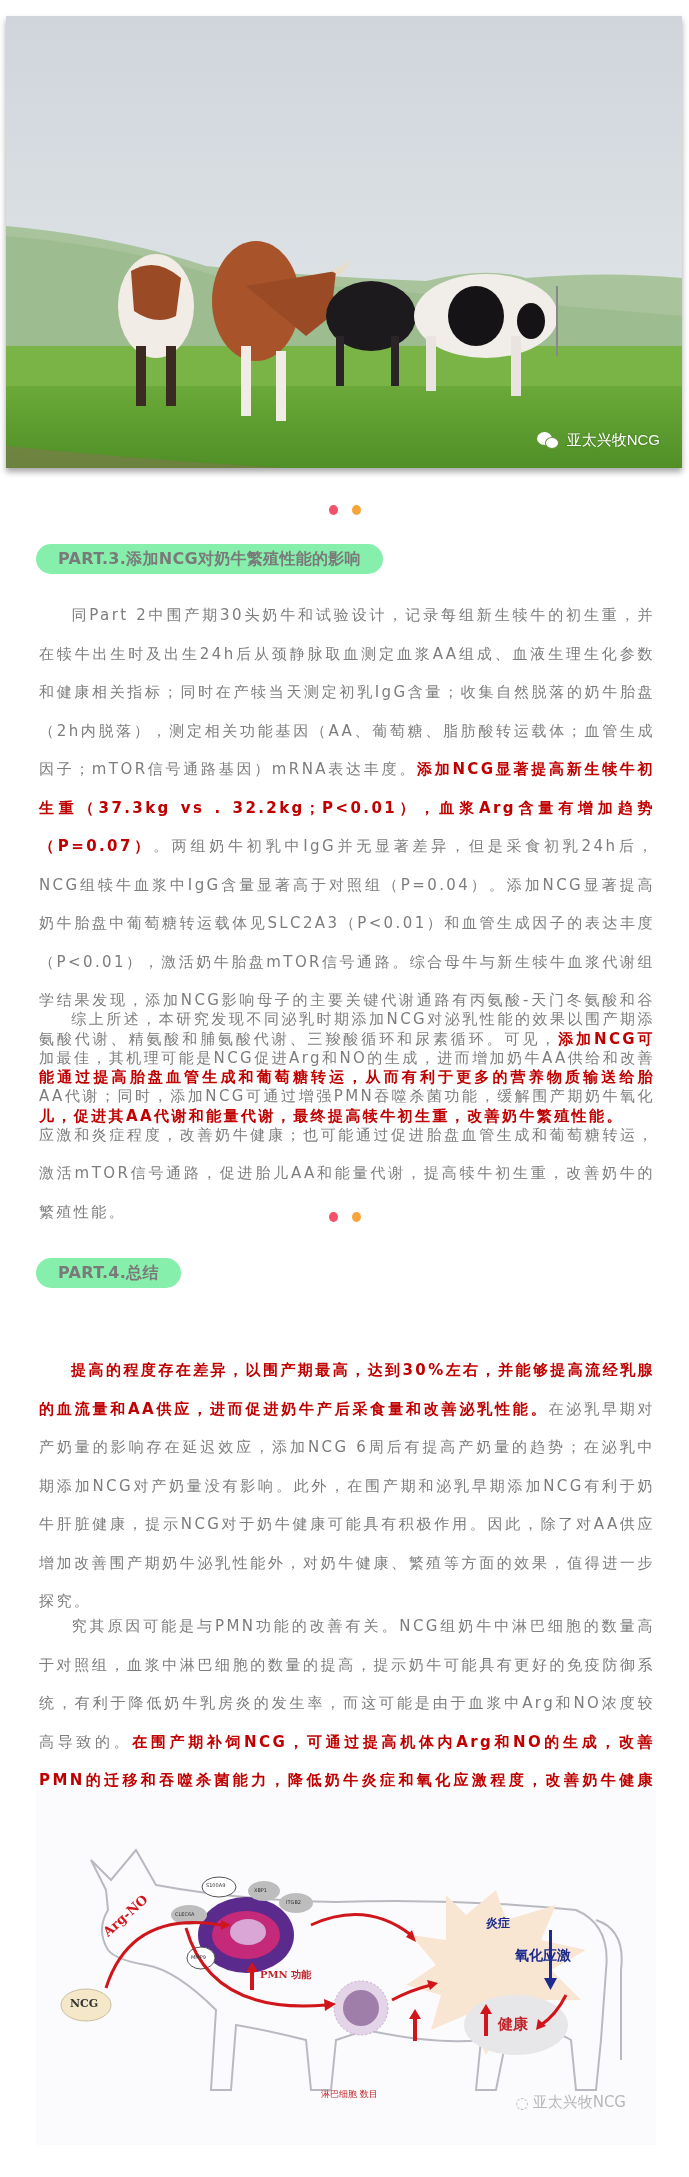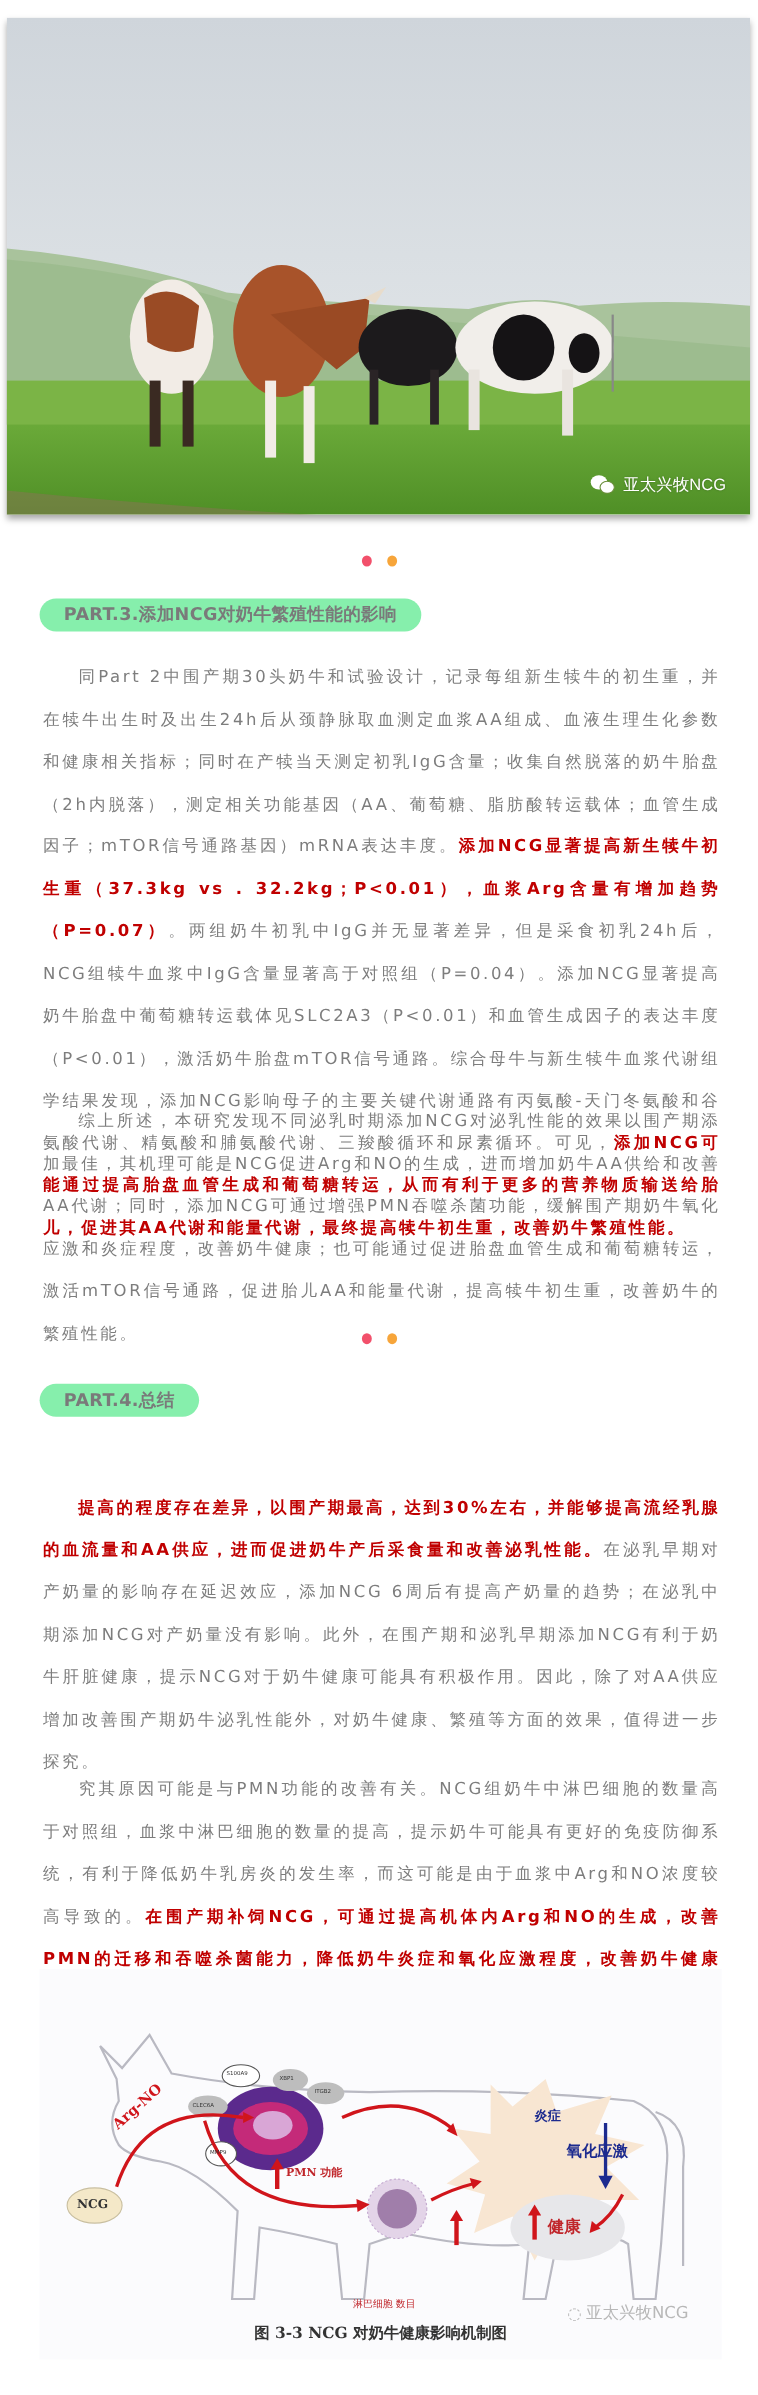--- a/index.html
+++ b/index.html
@@ -177,16 +177,15 @@
     <div style="position:absolute;left:170px;top:92px;font-size:5px;color:#333;">S100A9</div>
     <div style="position:absolute;left:218px;top:97px;font-size:5px;color:#333;">XBP1</div>
     <div style="position:absolute;left:250px;top:109px;font-size:5px;color:#333;">ITGB2</div>
     <div style="position:absolute;left:139px;top:121px;font-size:5px;color:#333;">CLEC6A</div>
     <div style="position:absolute;left:155px;top:164px;font-size:5px;color:#333;">MMP9</div>
 
     <div class="diag-wm">
       <span>◌</span>
       <span>亚太兴牧NCG</span>
     </div>
-    <div class="caption">图 3-3 NCG 对奶牛健康影响机制图</div>
   </div>
 
 </div>
 
 </body></html>

